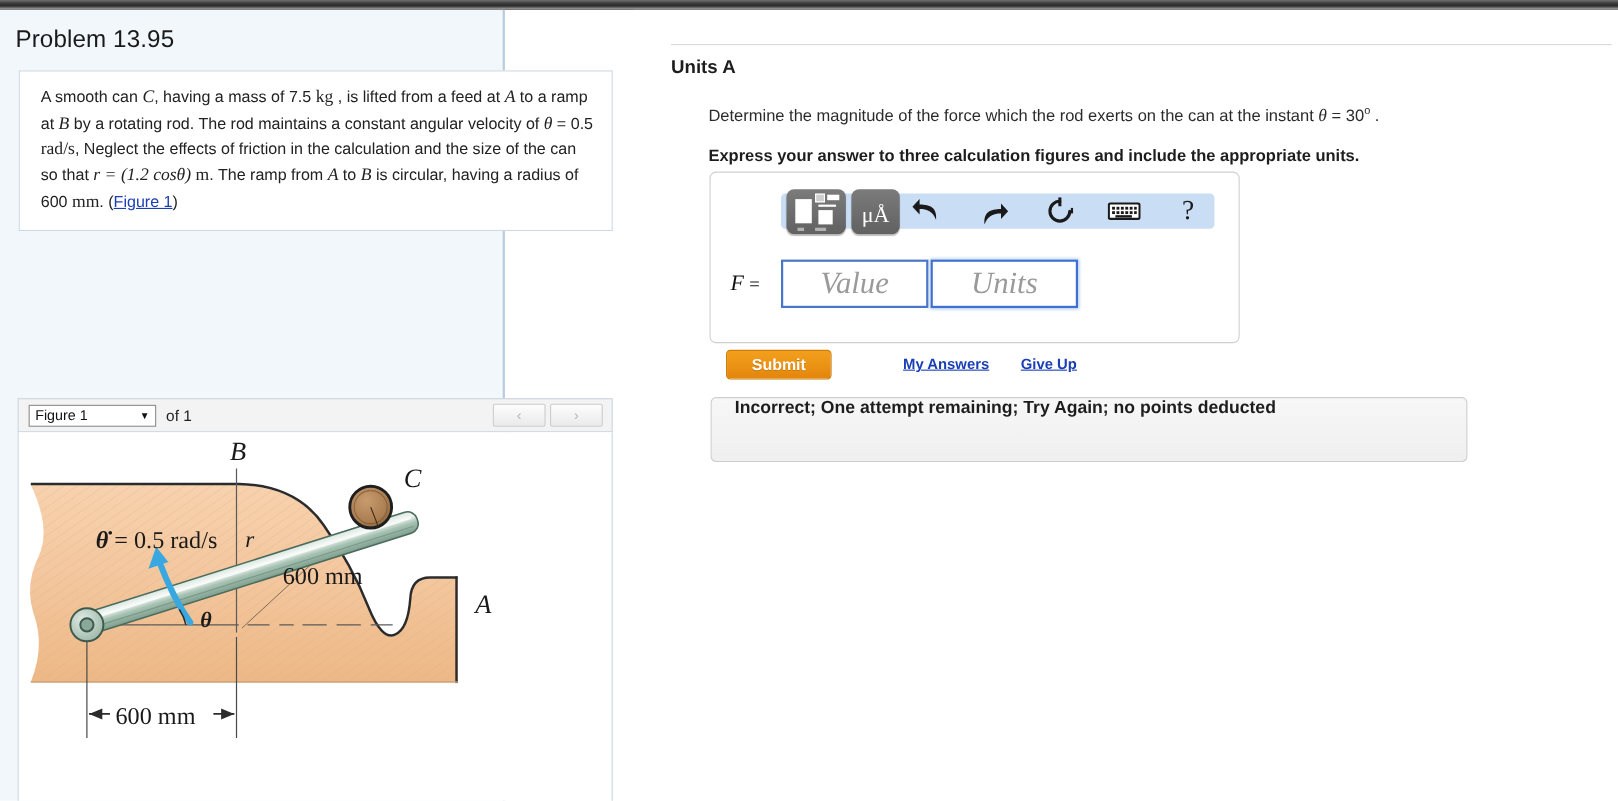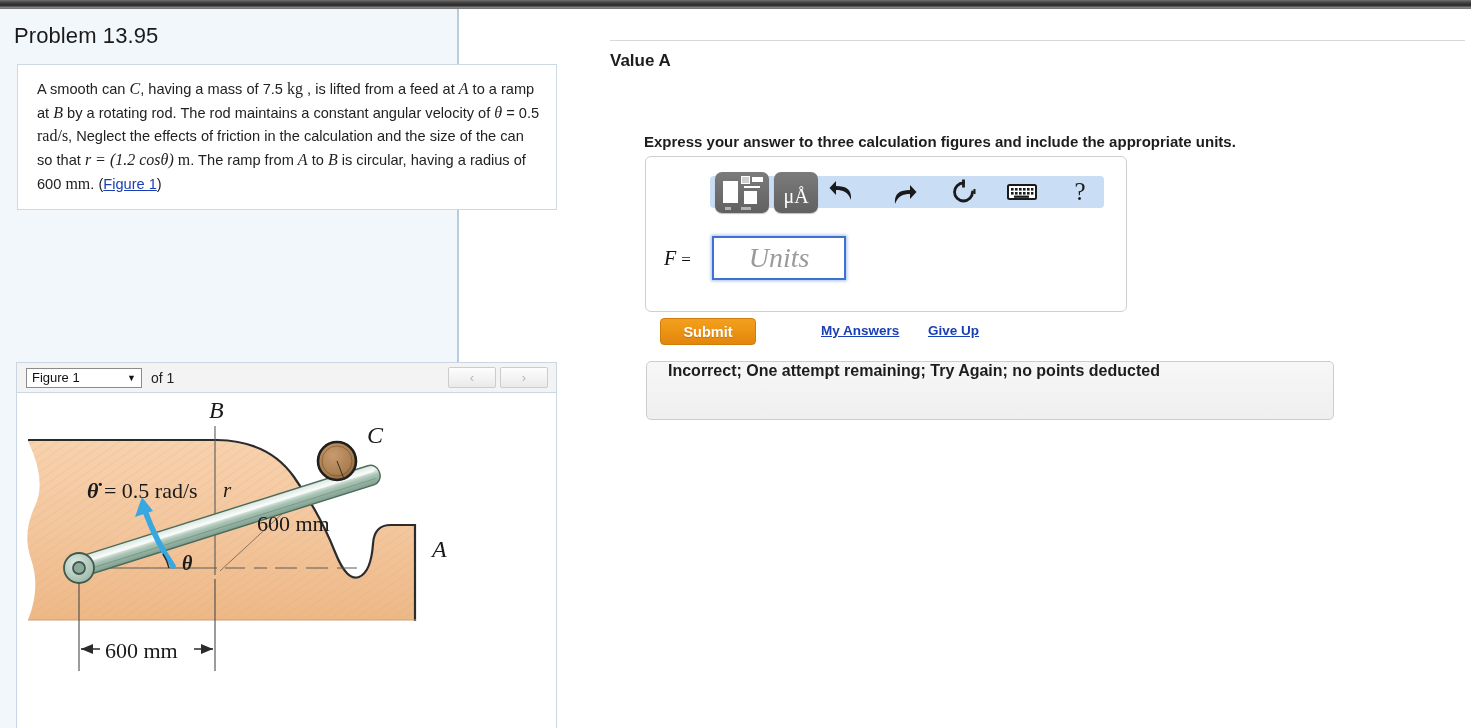--- a/index.html
+++ b/index.html
@@ -336,22 +336,25 @@
         <text x="70" y="105" font-family="Liberation Serif, serif" font-size="22" fill="#1a1a1a"><tspan font-style="italic" font-weight="bold">θ̇</tspan><tspan> = 0.5 rad/s</tspan></text>
         <text x="240" y="138" font-family="Liberation Serif, serif" font-size="22" fill="#1a1a1a">600 mm</text>
         <text x="88" y="265" font-family="Liberation Serif, serif" font-size="22" fill="#1a1a1a">600 mm</text>
       </svg>
     </div>
   </div>
 
   <div class="right-panel">
 
     <div class="rule"></div>
-    <div class="part-title">Value A</div>
-
+    <div class="part-title">Units A</div>
+
+    <div class="question">
+      <span>Determine the magnitude of the force which the rod exerts on the can at the instant </span><span class="mathit">θ</span><span> = 30</span><span class="sup-deg">o</span><span> .</span>
+    </div>
 
     <div class="instruct">Express your answer to three calculation figures and include the appropriate units.</div>
 
     <div class="answer-box">
 
       <div class="ans-toolbar">
 
         <div class="tb-btn">
           <div class="tpl-r1" style="left:8px;  top:9px;  width:15px; height:22px;"></div>
           <div class="tpl-r1" style="left:26px; top:4px;  width:9px;  height:8px; background:#cfcfcf; border:1px solid #fff;"></div>
@@ -405,20 +408,21 @@
               <rect x="7" y="13.6" width="15" height="2.2"></rect>
             </g>
           </svg>
         </div>
 
         <div class="tb-icon help" style="margin-left:14px;">?</div>
       </div>
 
       <div class="ans-row">
         <span class="ans-label"><span>F</span> <span class="eq">=</span></span>
+        <div class="ans-field">Value</div>
         <div class="ans-field focused">Units</div>
       </div>
     </div>
 
     <div class="submit-btn" style="left:84px;">Submit</div>
     <div class="link-my" style="left:245px;">My Answers</div>
     <div class="link-give" style="left:352px;">Give Up</div>
 
     <div class="feedback" style="left:70px;">
       <span class="feedback-text">Incorrect; One attempt remaining; Try Again; no points deducted</span>

